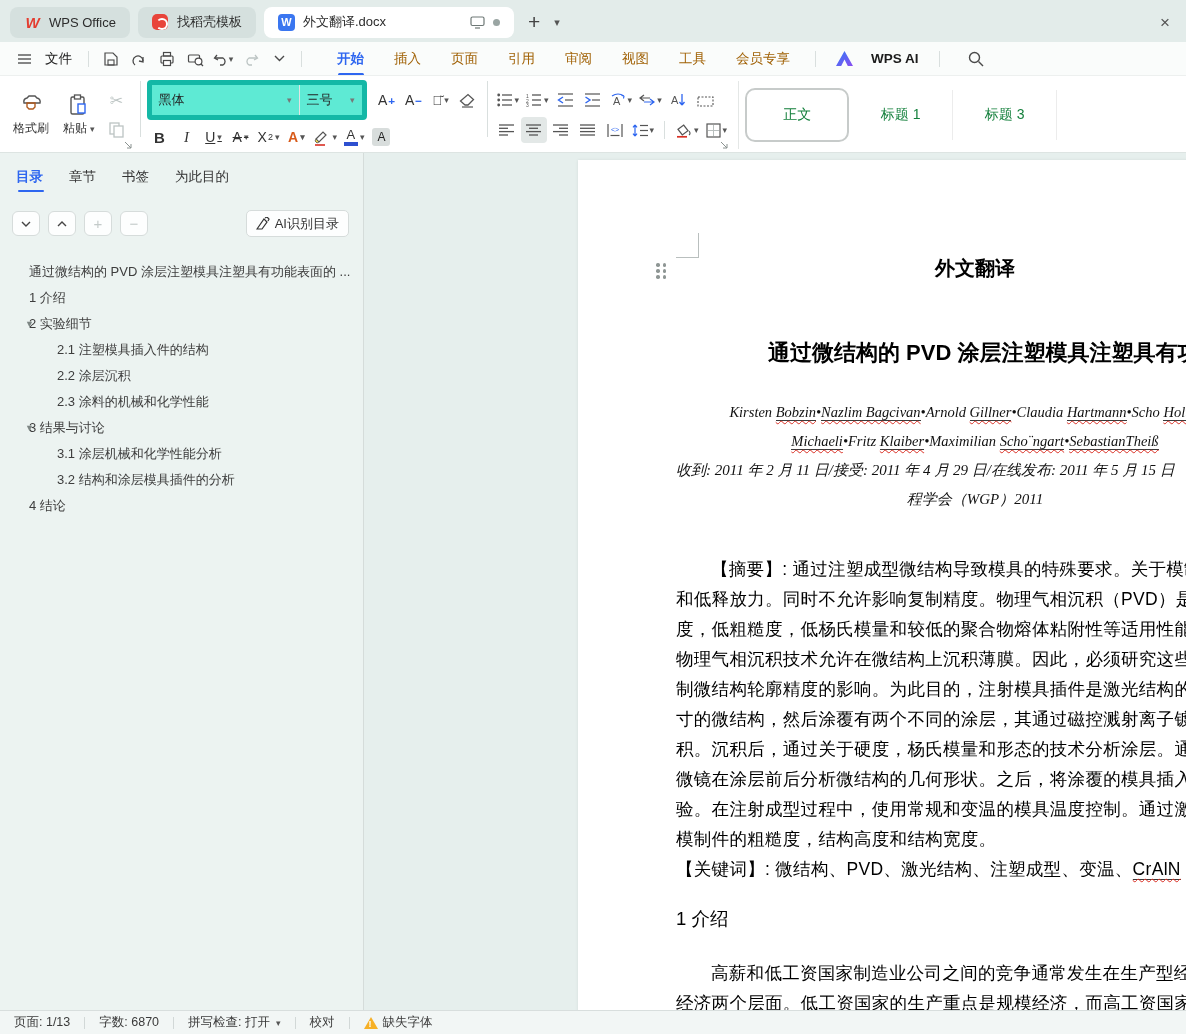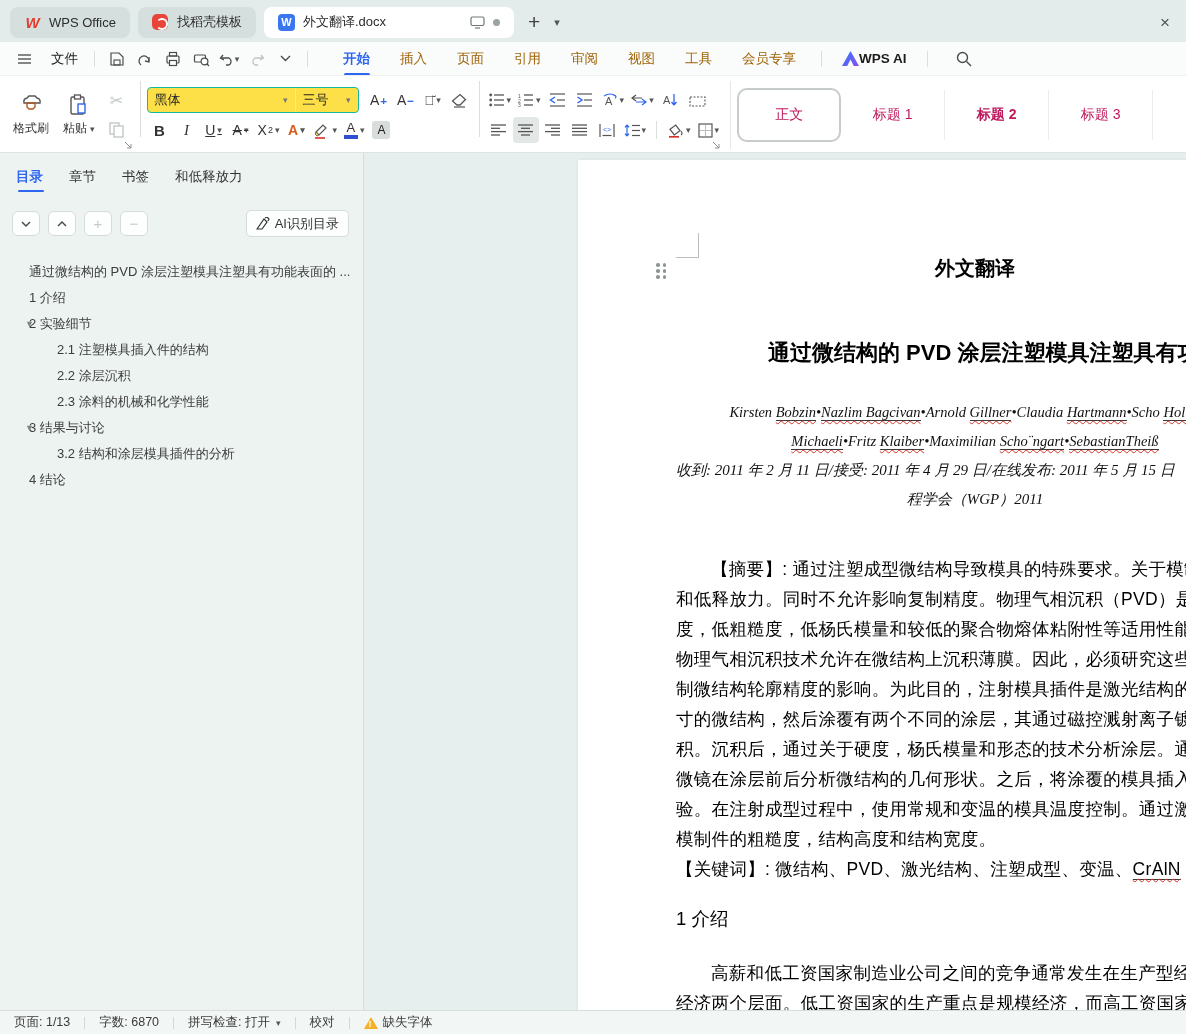--- a/index.html
+++ b/index.html
@@ -15,60 +15,60 @@
   .wpsW { color:#e43d30; font-weight:bold; font-size:15px; font-style:italic; }
   .docer { width:16px; height:16px; border-radius:5px; background:#e8443a; position:relative; }
   .docer:after { content:""; position:absolute; left:4px; top:4px; width:8px; height:8px; border-radius:50%; border:2px solid #fff; border-left-color:transparent; }
   .wdoc { width:17px; height:17px; border-radius:4px; background:#3a76f0; color:#fff; font-size:11px; font-weight:bold; display:flex; align-items:center; justify-content:center; }
   .tab-dot { width:7px; height:7px; border-radius:50%; background:#9aa5a3; }
   .newtab { font-size:21px; color:#444; padding:0 6px; cursor:pointer; }
   .tab-chev { color:#555; font-size:11px; cursor:pointer; }
 
   
   .menubar { height:33px; background:#fafcfb; display:flex; align-items:center; padding:0 12px; gap:4px; flex:none; position:relative; }
-  .mb-file { display:flex; align-items:center; gap:20px; font-size:13.5px; color:#222; padding:4px 6px; cursor:pointer; }
+  .mb-file { display:flex; align-items:center; gap:14px; font-size:13.5px; color:#222; padding:4px 6px; cursor:pointer; }
   .vsep { width:1px; height:16px; background:#d9dfde; margin:0 6px; flex:none; }
   .mb-ic { width:24px; height:22px; display:inline-flex; align-items:center; justify-content:center; border-radius:4px; cursor:pointer; }
   .mb-ic svg { display:block; }
   .chev { font-size:9px; color:#555; margin-left:1px; }
   .menu-items { display:flex; align-items:center; margin-left:10px; }
   .menu-item { font-size:13.5px; color:#a16207; padding:6px 15px; position:relative; cursor:pointer; white-space:nowrap; }
   .menu-item.active { color:#2e66f0; font-weight:bold; }
   .menu-item.active:after { content:""; position:absolute; left:50%; transform:translateX(-50%); bottom:-2px; width:26px; height:3px; border-radius:2px; background:#2e66f0; }
-  .wpsai { display:flex; align-items:center; gap:0; font-size:13.5px; font-weight:bold; color:#1c1c1c; padding:0 10px; cursor:pointer; }
+  .wpsai { display:flex; align-items:center; gap:18px; font-size:13.5px; font-weight:bold; color:#1c1c1c; padding:0 10px; cursor:pointer; }
   .search-btn { margin-left:14px; cursor:pointer; }
 
   
   .toolbar { height:78px; background:#ffffff; border-top:1px solid #edf0ef; border-bottom:1px solid #dde4e2; display:flex; align-items:stretch; padding:5px 6px 3px 6px; flex:none; position:relative; }
   .tgroup { display:flex; align-items:center; position:relative; }
   .bigbtn { display:flex; flex-direction:column; align-items:center; justify-content:center; gap:3px; padding:2px 7px; border-radius:4px; cursor:pointer; font-size:12px; color:#333; }
   .bigbtn .lbl { display:flex; align-items:center; gap:2px; white-space:nowrap; }
   .smallcol { display:flex; flex-direction:column; gap:4px; margin-left:2px; }
   .sbtn { width:26px; height:26px; display:flex; align-items:center; justify-content:center; border-radius:4px; cursor:pointer; }
   .rows { display:flex; flex-direction:column; justify-content:center; gap:4px; }
   .trow { display:flex; align-items:center; gap:1px; }
   .tbtn { min-width:26px; height:26px; padding:0 3px; display:inline-flex; align-items:center; justify-content:center; border-radius:4px; cursor:pointer; font-size:14px; color:#333; gap:1px; }
   .tbtn.on { background:#e3e8e7; }
-  .fontsel { display:flex; height:26px; border:1px solid #14b8a6; border-radius:4px; overflow:hidden; background:#fde047; margin-right:6px; }
+  .fontsel { display:flex; height:40px; border:5px solid #14b8a6; border-radius:4px; overflow:hidden; background:#5eead4; margin-right:6px; }
   .fsel { display:flex; align-items:center; justify-content:space-between; font-size:13px; color:#222; padding:0 7px; cursor:pointer; }
   .fname { width:148px; border-right:1px solid #e0e4e3; }
   .fsize { width:62px; }
   .fsel .chev { font-size:9px; color:#777; }
   .glyph-b { font-weight:bold; font-size:15px; }
   .glyph-i { font-style:italic; font-family:"Liberation Serif",serif; font-size:15px; }
   .glyph-u { text-decoration:underline; font-size:14px; }
   .glyph-strike { text-decoration:line-through; font-size:14px; }
   .sup2 { font-size:9px; vertical-align:super; }
   .fontcolor { display:inline-flex; flex-direction:column; align-items:center; line-height:1; }
   .fontcolor .bar { width:14px; height:4px; background:#2e50d0; margin-top:1px; }
   .charshade { width:18px; height:18px; background:#d8dddc; border-radius:3px; display:flex; align-items:center; justify-content:center; font-size:12px; color:#222; }
   .Aplus sup { color:#2e66f0; font-weight:bold; }
   .corner-exp { position:absolute; right:2px; bottom:0; }
   .gallery { display:flex; align-items:center; margin-left:8px; border-left:1px solid #e4e7e6; padding-left:6px; overflow:hidden; flex:1; }
-  .gitem { width:104px; height:50px; display:flex; align-items:center; justify-content:center; font-size:14px; color:#be185d; border-right:1px solid #ececec; cursor:pointer; white-space:nowrap; flex:none; background:#fff; }
+  .gitem { width:104px; height:50px; display:flex; align-items:center; justify-content:center; font-size:14px; color:#15803d; border-right:1px solid #ececec; cursor:pointer; white-space:nowrap; flex:none; background:#fff; }
   .gitem.sel { border:2px solid #c7cbca; border-radius:10px; height:54px; }
   .gitem.bld { font-weight:bold; }
 
   
   .main { flex:1; display:flex; min-height:0; }
   .sidebar { width:364px; flex:none; background:#ecf3f1; border-right:1px solid #d5dcda; display:flex; flex-direction:column; }
   .side-tabs { display:flex; gap:26px; padding:15px 16px 10px 16px; position:relative; }
   .side-tab { font-size:13.5px; color:#333; cursor:pointer; position:relative; padding-bottom:6px; white-space:nowrap; }
   .side-tab.active { color:#2e66f0; font-weight:bold; }
   .side-tab.active:after { content:""; position:absolute; left:2px; bottom:0; width:26px; height:2.5px; background:#2e66f0; border-radius:2px; }
@@ -484,33 +484,32 @@
       </div>
       <svg class="corner-exp" width="8" height="8" viewBox="0 0 8 8">
           <path d="M1 1 L7 7 M7 3 V7 H3" fill="none" stroke="#8a9290" stroke-width="1"></path>
         </svg>
     </div>
 
     <div class="gallery">
 
     <div class="gitem sel">正文</div>
         <div class="gitem">标题 1</div>
-        <div class="gitem bld">标题 2</div>
         <div class="gitem">标题 3</div>
       </div>
   </div>
 
   <div class="main">
     <div class="sidebar">
       <div class="side-tabs">
 
       <span class="side-tab active">目录</span>
           <span class="side-tab">章节</span>
           <span class="side-tab">书签</span>
-          <span class="side-tab">和低释放力</span>
+          <span class="side-tab">为此目的</span>
         </div>
       <span class="side-close">×</span>
       <div class="side-actions">
         <span class="sqbtn">
             <svg class="ic" width="10" height="6" viewBox="0 0 10 6">
               <path d="M1 1 L5 5 L9 1" fill="none" stroke="#444" stroke-width="1.4"></path>
             </svg>
           </span>
         <span class="sqbtn">
             <svg class="ic" width="10" height="6" viewBox="0 0 10 6">
@@ -558,20 +557,24 @@
             
             <span>2.3 涂料的机械和化学性能</span>
           </div>
 
 
           <div class="toc-item">
             <span class="toc-tri">▼</span>
             <span>3 结果与讨论</span>
           </div>
 
+          <div class="toc-item lv1">
+            
+            <span>3.1 涂层机械和化学性能分析</span>
+          </div>
 
           <div class="toc-item lv1">
             
             <span>3.2 结构和涂层模具插件的分析</span>
           </div>
 
 
           <div class="toc-item">
             
             <span>4 结论</span>

